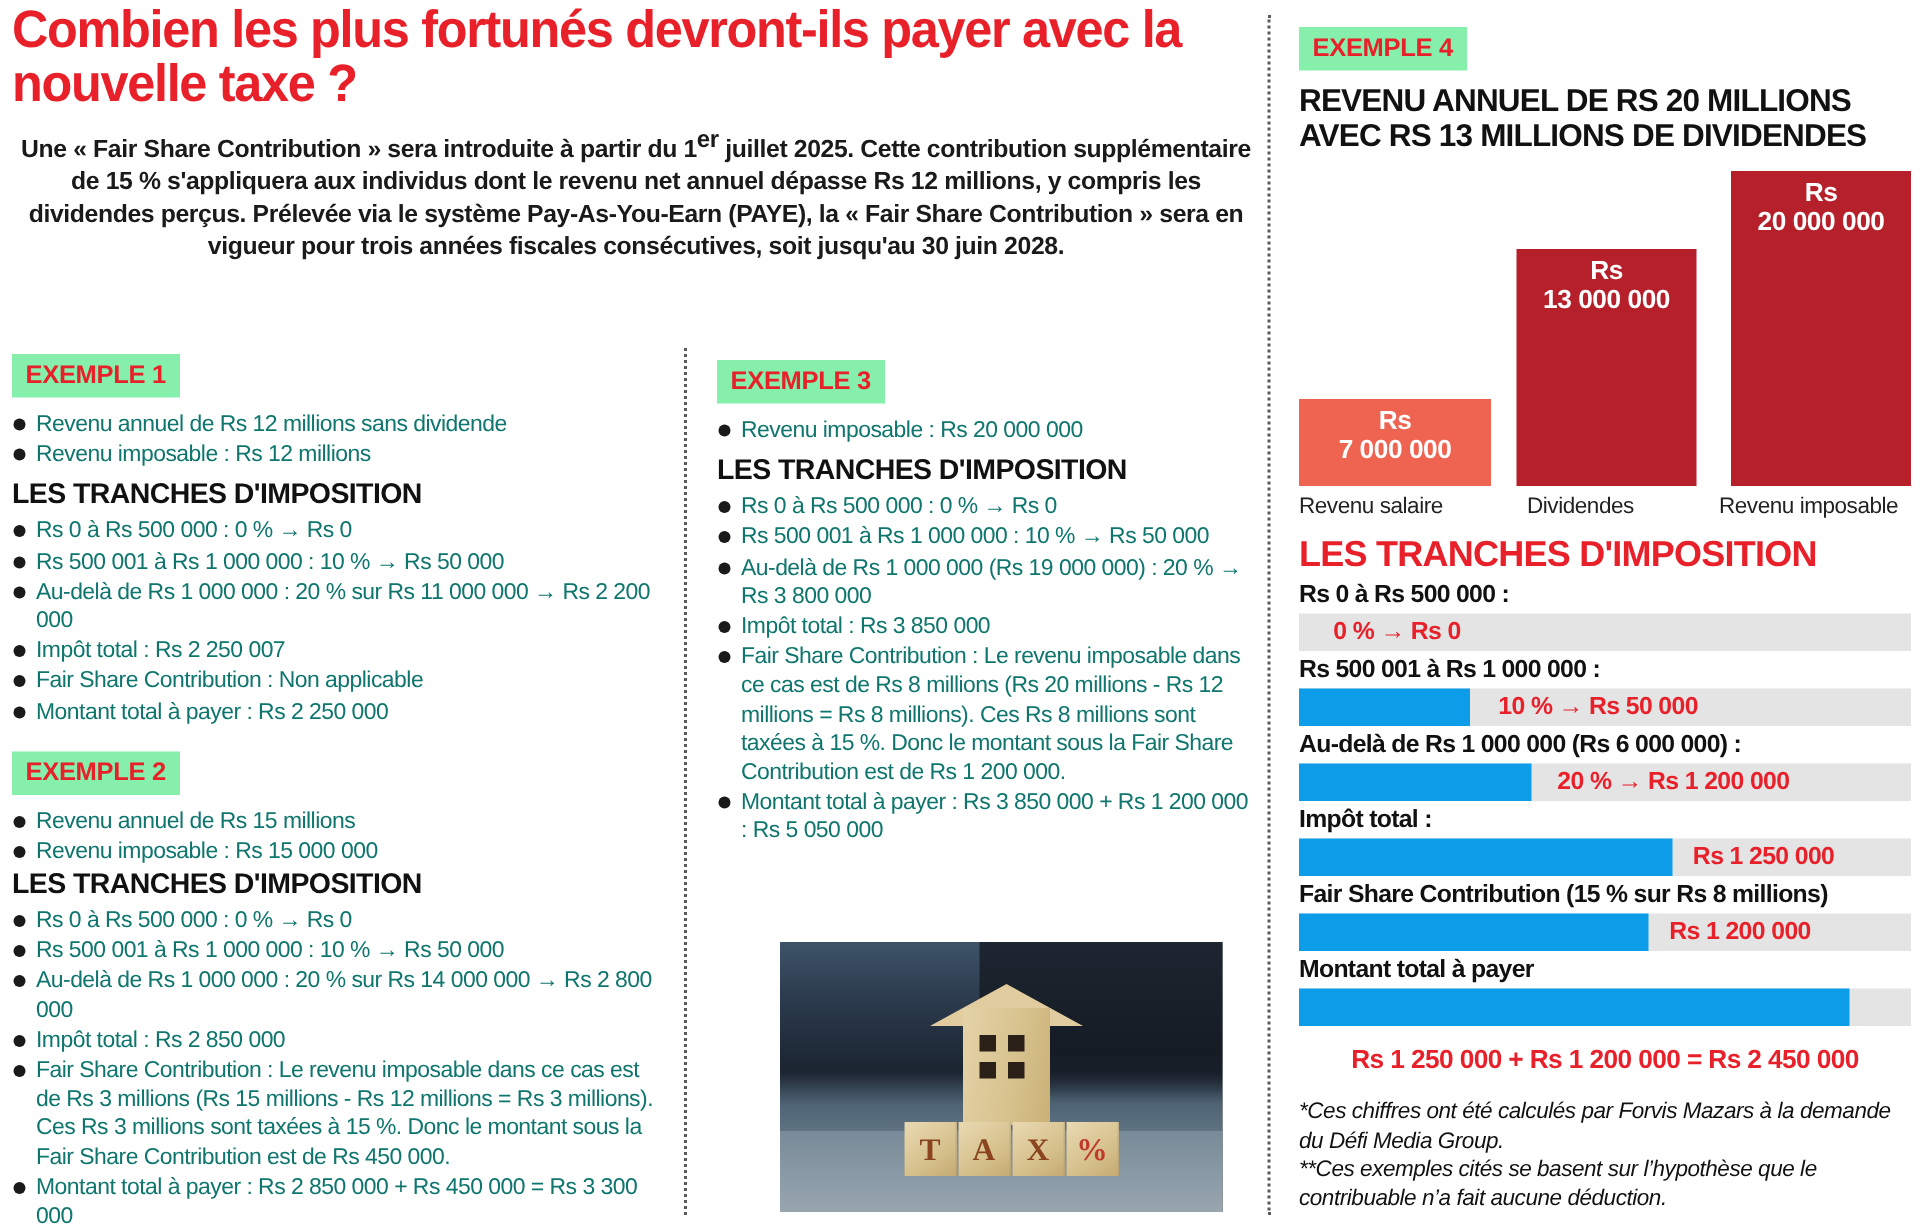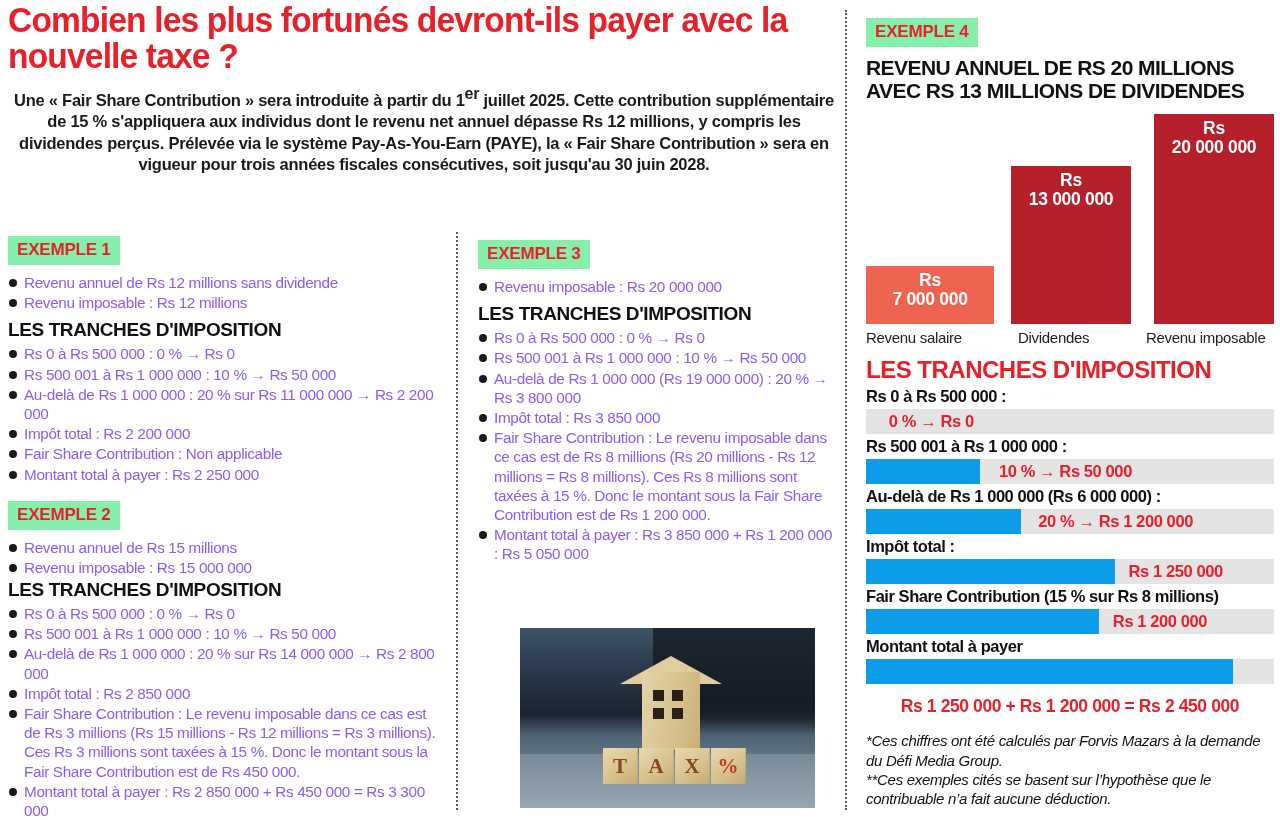--- a/index.html
+++ b/index.html
@@ -73,21 +73,21 @@
   
   ul.bul { list-style: none; }
   ul.bul li {
     position: relative;
     padding-left: 16px;
     font-size: 15.3px;
     line-height: 1.255;
     font-weight: 500;
     letter-spacing: -0.35px;
     margin-bottom: 1px;
-    color: #8b5cf6;
+    color: #0f766e;
   }
   ul.bul li::before {
     content: "";
     position: absolute; left: 1px; top: 6px;
     width: 8px; height: 8px;
     border-radius: 50%;
     background: #1a1a1a;
   }
   li.tight { letter-spacing: -0.9px; }
 
@@ -263,21 +263,21 @@
         <div class="badge">EXEMPLE 1</div>
         <ul class="bul">
           <li>Revenu annuel de Rs 12 millions sans dividende</li>
           <li>Revenu imposable : Rs 12 millions</li>
         </ul>
         <div class="tranches">LES TRANCHES D'IMPOSITION</div>
         <ul class="bul">
           <li>Rs 0 à Rs 500 000 : 0 % → Rs 0</li>
           <li>Rs 500 001 à Rs 1 000 000 : 10 % → Rs 50 000</li>
           <li>Au-delà de Rs 1 000 000 : 20 % sur Rs 11 000 000 → Rs 2 200 000</li>
-          <li>Impôt total : Rs 2 200 000</li>
+          <li>Impôt total : Rs 2 250 007</li>
           <li>Fair Share Contribution : Non applicable</li>
           <li>Montant total à payer : Rs 2 250 000</li>
         </ul>
       </div>
 
       <div style="margin-top:17px;">
         <div class="badge">EXEMPLE 2</div>
         <ul class="bul">
           <li>Revenu annuel de Rs 15 millions</li>
           <li>Revenu imposable : Rs 15 000 000</li>

